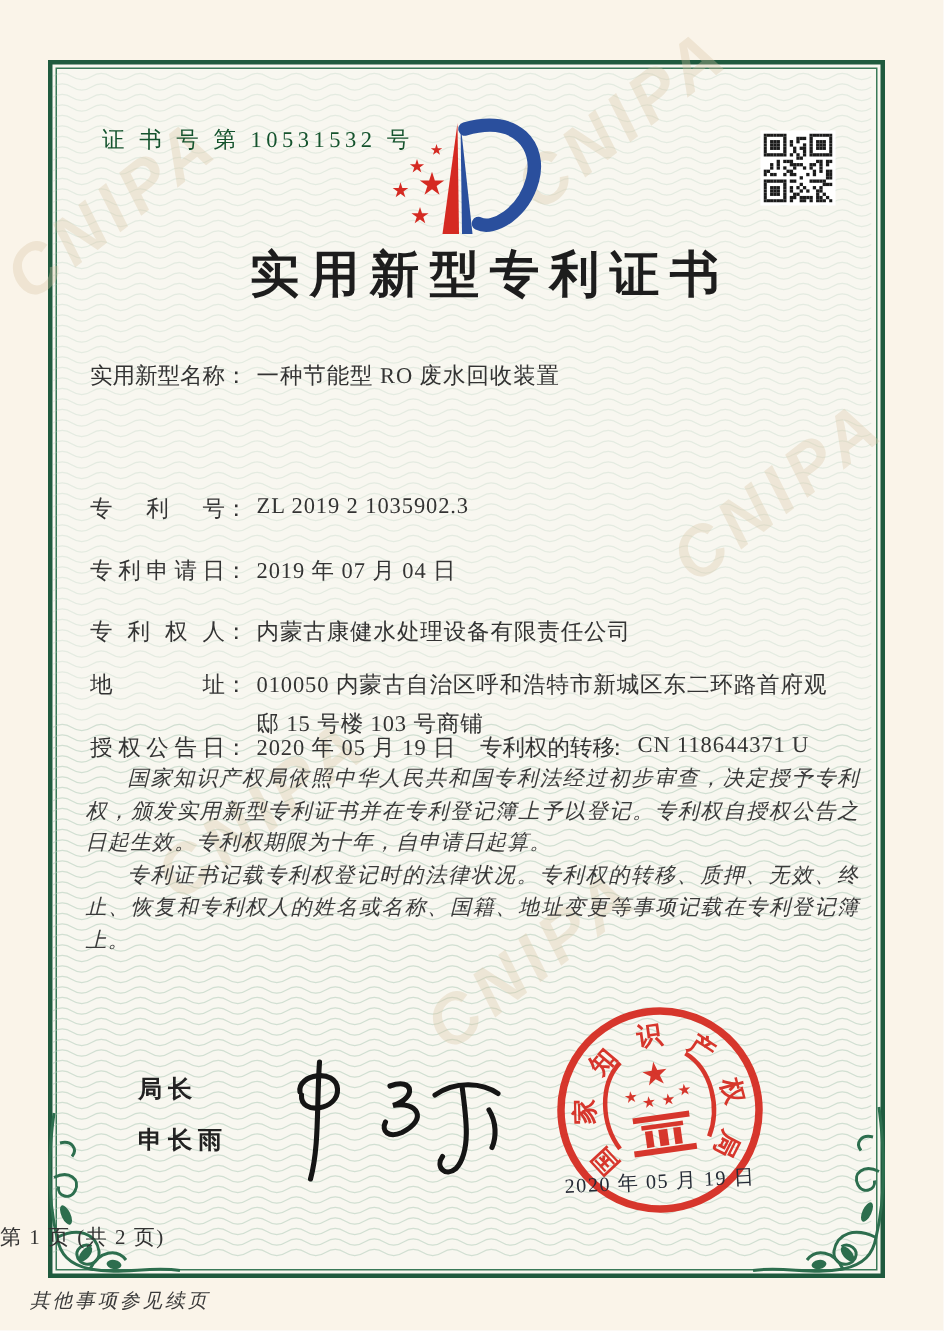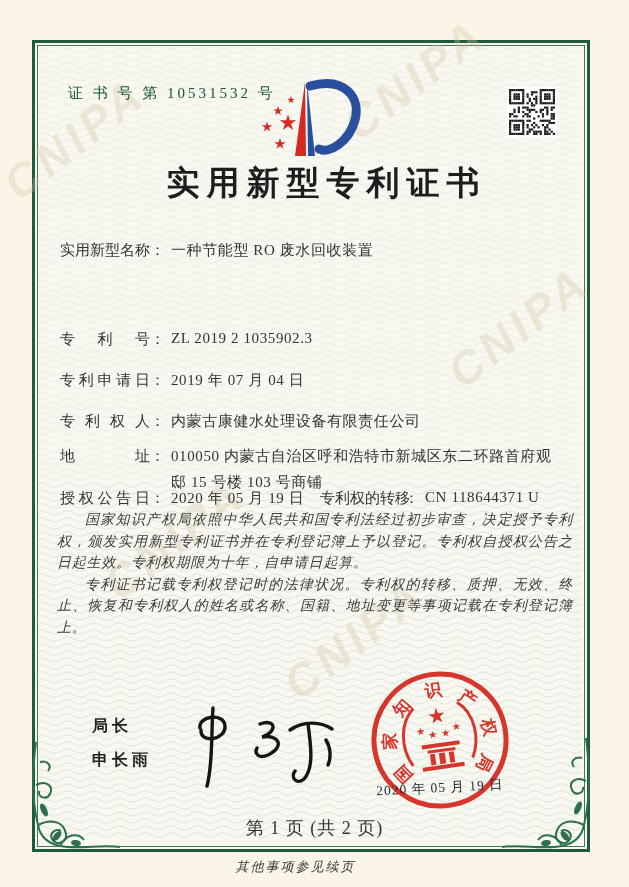--- a/index.html
+++ b/index.html
@@ -29,24 +29,24 @@
          line-height:21.5px;color:#3a3a3a;font-style:italic;letter-spacing:.8px;
          text-align:justify;}
   .paras p{margin:0;text-indent:2em;}
   .officer{position:absolute;left:92px;font-family:Liberation Serif, serif;
            font-size:16px;font-weight:600;letter-spacing:4px;color:#222;}
   #sig{position:absolute;left:180px;top:698px;}
   #seal{position:absolute;left:366px;top:666px;}
   .seal-date{position:absolute;left:376px;top:779px;width:128px;text-align:center;
              font-size:13.5px;color:#262b36;letter-spacing:1px;transform:rotate(-3deg);
              white-space:nowrap;}
-  .page-ind{position:absolute;left:0;top:816px;width:629px;text-align:center;
-            font-size:18px;color:#333;letter-spacing:1px;}
-  .cont-note{position:absolute;left:0;top:858px;width:591px;text-align:center;
-             font-size:13px;font-style:italic;color:#3a3a3a;letter-spacing:2px;}
+  .page-ind{position:absolute;left:0;top:816px;width:629px;text-align:left;
+            font-size:14px;color:#333;letter-spacing:1px;}
+  .cont-note{position:absolute;left:0;top:858px;width:591px;text-align:left;
+             font-size:13px;font-style:italic;color:#3a3a3a;letter-spacing:2px;padding-left:20px;}
   #qr{position:absolute;left:507px;top:87px;background:#fff;padding:2px;}
   .orn{position:absolute;pointer-events:none;}
 </style>
 </head>
 <body>
 
 <div class="page">
 
   <div class="frame">
     <div class="frame-inner"></div>

